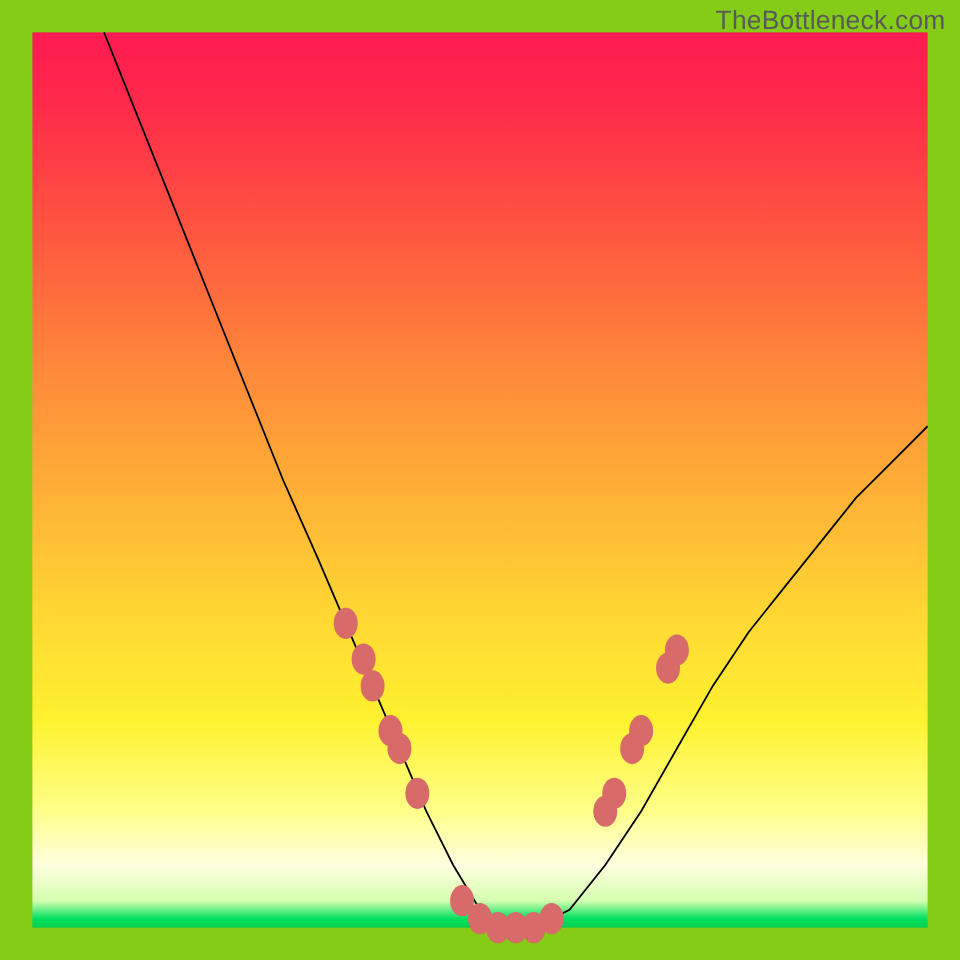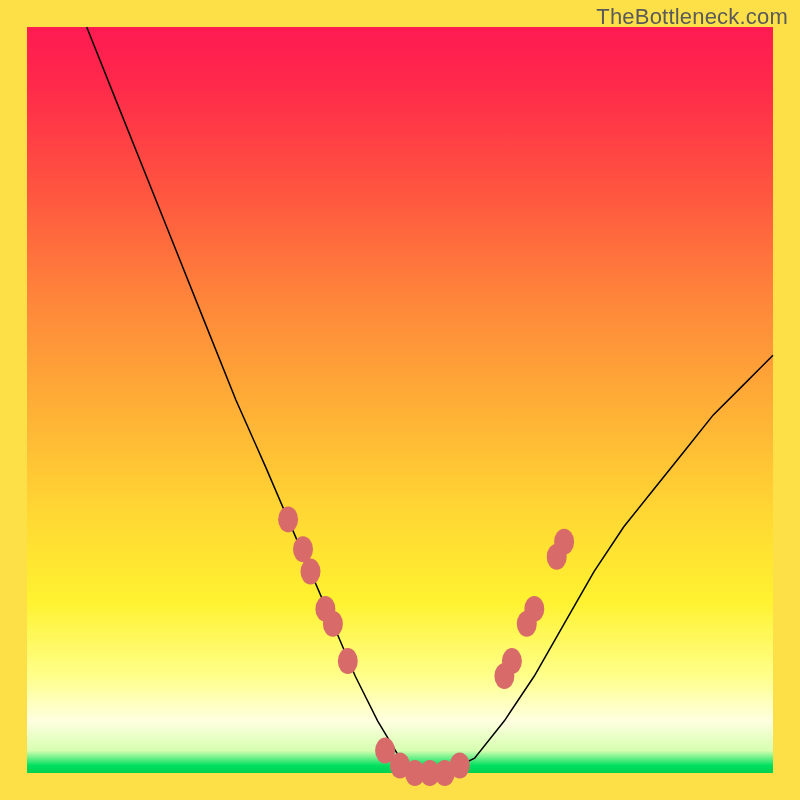--- a/index.html
+++ b/index.html
@@ -10,21 +10,21 @@
     overflow: hidden;
     background: #000;
     font-family: Arial, Helvetica, sans-serif;
   }
   .frame {
     position: absolute;
     left: 0;
     top: 0;
     width: 800px;
     height: 800px;
-    background: #fde047;
+    background: #84cc16;
   }
   .plot-area {
     position: absolute;
     left: 27px;
     top: 27px;
     width: 746px;
     height: 746px;
     
     background: linear-gradient(
       to bottom,

